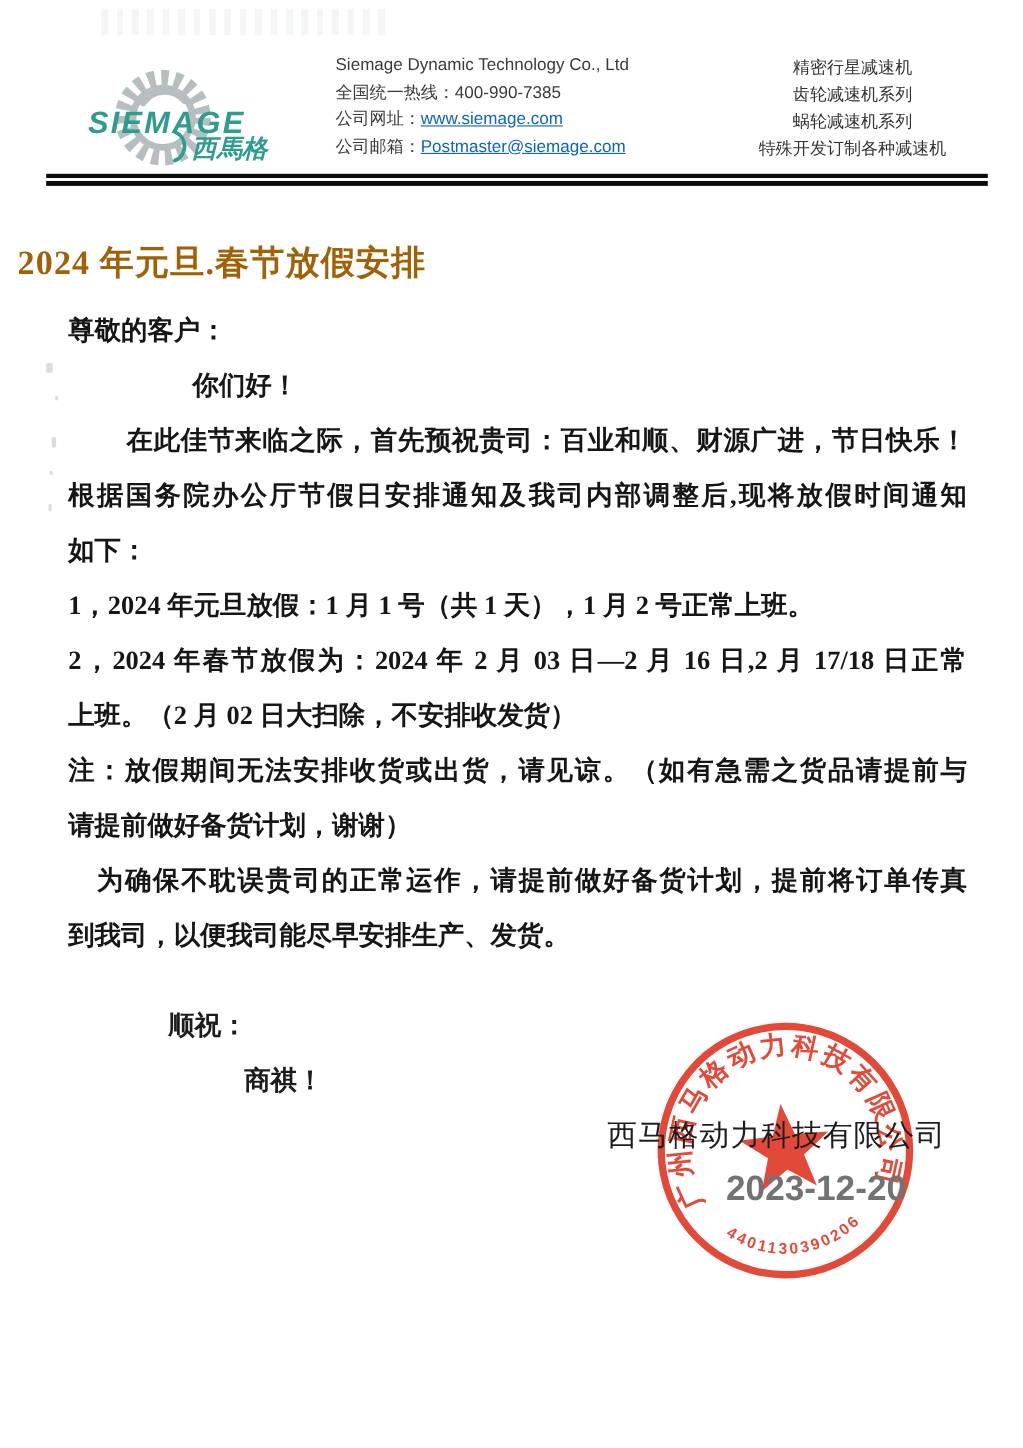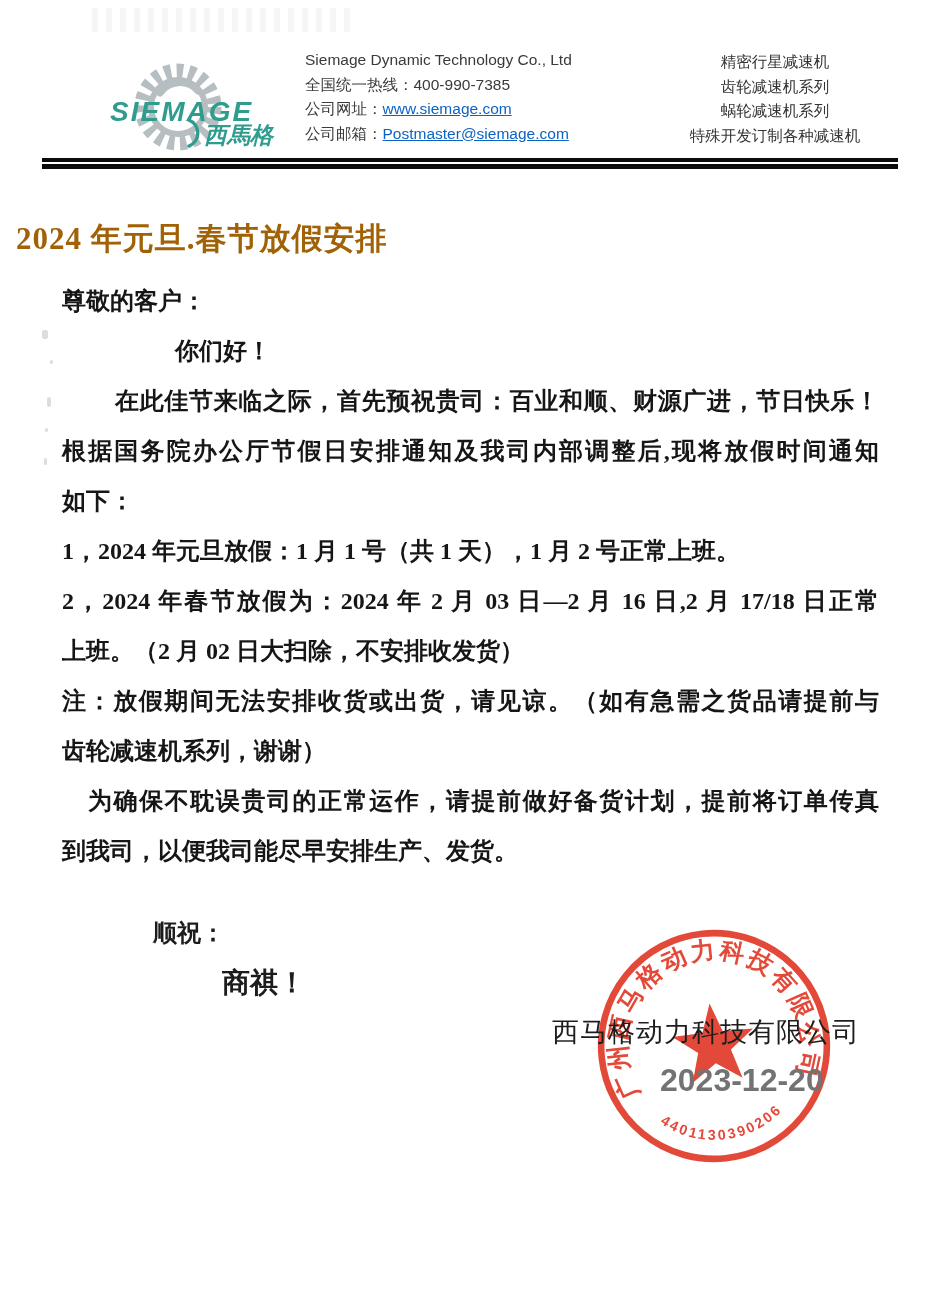--- a/index.html
+++ b/index.html
@@ -1,20 +1,20 @@
 <!DOCTYPE html>
 <html><head>
 <meta charset="utf-8">
 <style>
   html,body{margin:0;padding:0;}
   body{width:930px;height:1316px;background:#ffffff;position:relative;overflow:hidden;
        font-family:"Liberation Serif","DejaVu Serif",serif;color:#1c1c1c;}
 
   
-  .logo{position:absolute;left:78px;top:56px;width:205px;height:110px;margin-left:30px;}
+  .logo{position:absolute;left:78px;top:56px;width:205px;height:110px;}
   .gear{position:absolute;left:22px;top:2px;}
   .brand{position:absolute;left:2px;top:40px;font-family:"Liberation Sans","DejaVu Sans",sans-serif;
          font-style:italic;font-weight:900;font-size:28px;letter-spacing:2px;color:#2f9c8e;}
   .brand-cn{position:absolute;left:96px;top:64px;font-weight:700;font-style:italic;
             font-size:23px;color:#2f9c8e;}
   .brand-swoosh{position:absolute;left:78px;top:62px;}
 
   .hdr-mid{position:absolute;left:305px;top:48px;width:330px;
            font-family:"Liberation Sans","DejaVu Sans",sans-serif;font-size:15.5px;
            font-weight:400;color:#3a3a3a;line-height:24.5px;}
@@ -30,21 +30,21 @@
              font-size:31px;font-weight:700;letter-spacing:1px;color:#a16207;}
   .body-text{position:absolute;left:62px;top:276px;width:817px;font-size:24px;
              font-weight:600;color:#161616;}
   .ln{height:50px;line-height:50px;white-space:nowrap;}
   .ind-1{padding-left:113px;}
   .ind-2{padding-left:53px;}
   .ind-3{padding-left:26px;}
   .fill{white-space:normal;text-align:justify;text-align-last:justify;}
 
   .closing-1{position:absolute;left:153px;top:908px;font-size:24px;font-weight:600;line-height:50px;}
-  .closing-2{position:absolute;left:222px;top:958px;font-size:28px;font-weight:600;line-height:50px;}
+  .closing-2{position:absolute;left:222px;top:958px;font-size:24px;font-weight:600;line-height:50px;}
 
   
   .sig-name{position:absolute;left:552px;top:1014px;font-size:27px;font-weight:500;
             color:#1d1d1d;z-index:3;letter-spacing:1px;}
   .sig-date{position:absolute;left:660px;top:1062px;font-size:32px;font-weight:700;
             font-family:"Liberation Sans","DejaVu Sans",sans-serif;color:#737373;z-index:3;}
   .seal{position:absolute;left:592px;top:924px;width:244px;height:244px;z-index:1;}
 
   
   .artifact{position:absolute;background:#777;opacity:.25;border-radius:2px;}
@@ -96,21 +96,21 @@
 <div class="body-text">
   <div class="ln">尊敬的客户：</div>
   <div class="ln ind-1">你们好！</div>
   <div class="ln ind-2 fill">在此佳节来临之际，首先预祝贵司：百业和顺、财源广进，节日快乐！</div>
   <div class="ln fill">根据国务院办公厅节假日安排通知及我司内部调整后,现将放假时间通知</div>
   <div class="ln">如下：</div>
   <div class="ln">1，2024 年元旦放假：1 月 1 号（共 1 天），1 月 2 号正常上班。</div>
   <div class="ln fill">2，2024 年春节放假为：2024 年 2 月 03 日—2 月 16 日,2 月 17/18 日正常</div>
   <div class="ln">上班。（2 月 02 日大扫除，不安排收发货）</div>
   <div class="ln fill">注：放假期间无法安排收货或出货，请见谅。（如有急需之货品请提前与</div>
-  <div class="ln">齿轮减速机系列，谢谢）</div>
+  <div class="ln">请提前做好备货计划，谢谢）</div>
   <div class="ln ind-3 fill">为确保不耽误贵司的正常运作，请提前做好备货计划，提前将订单传真</div>
   <div class="ln">到我司，以便我司能尽早安排生产、发货。</div>
 </div>
 
 <div class="closing-1">顺祝：</div>
 <div class="closing-2">商祺！</div>
 
 <svg class="seal" viewBox="0 0 240 240">
   <g transform="rotate(-6 120 120)" opacity="0.88">
     <circle cx="120" cy="120" r="111" fill="none" stroke="#e0301e" stroke-width="6.5"></circle>

